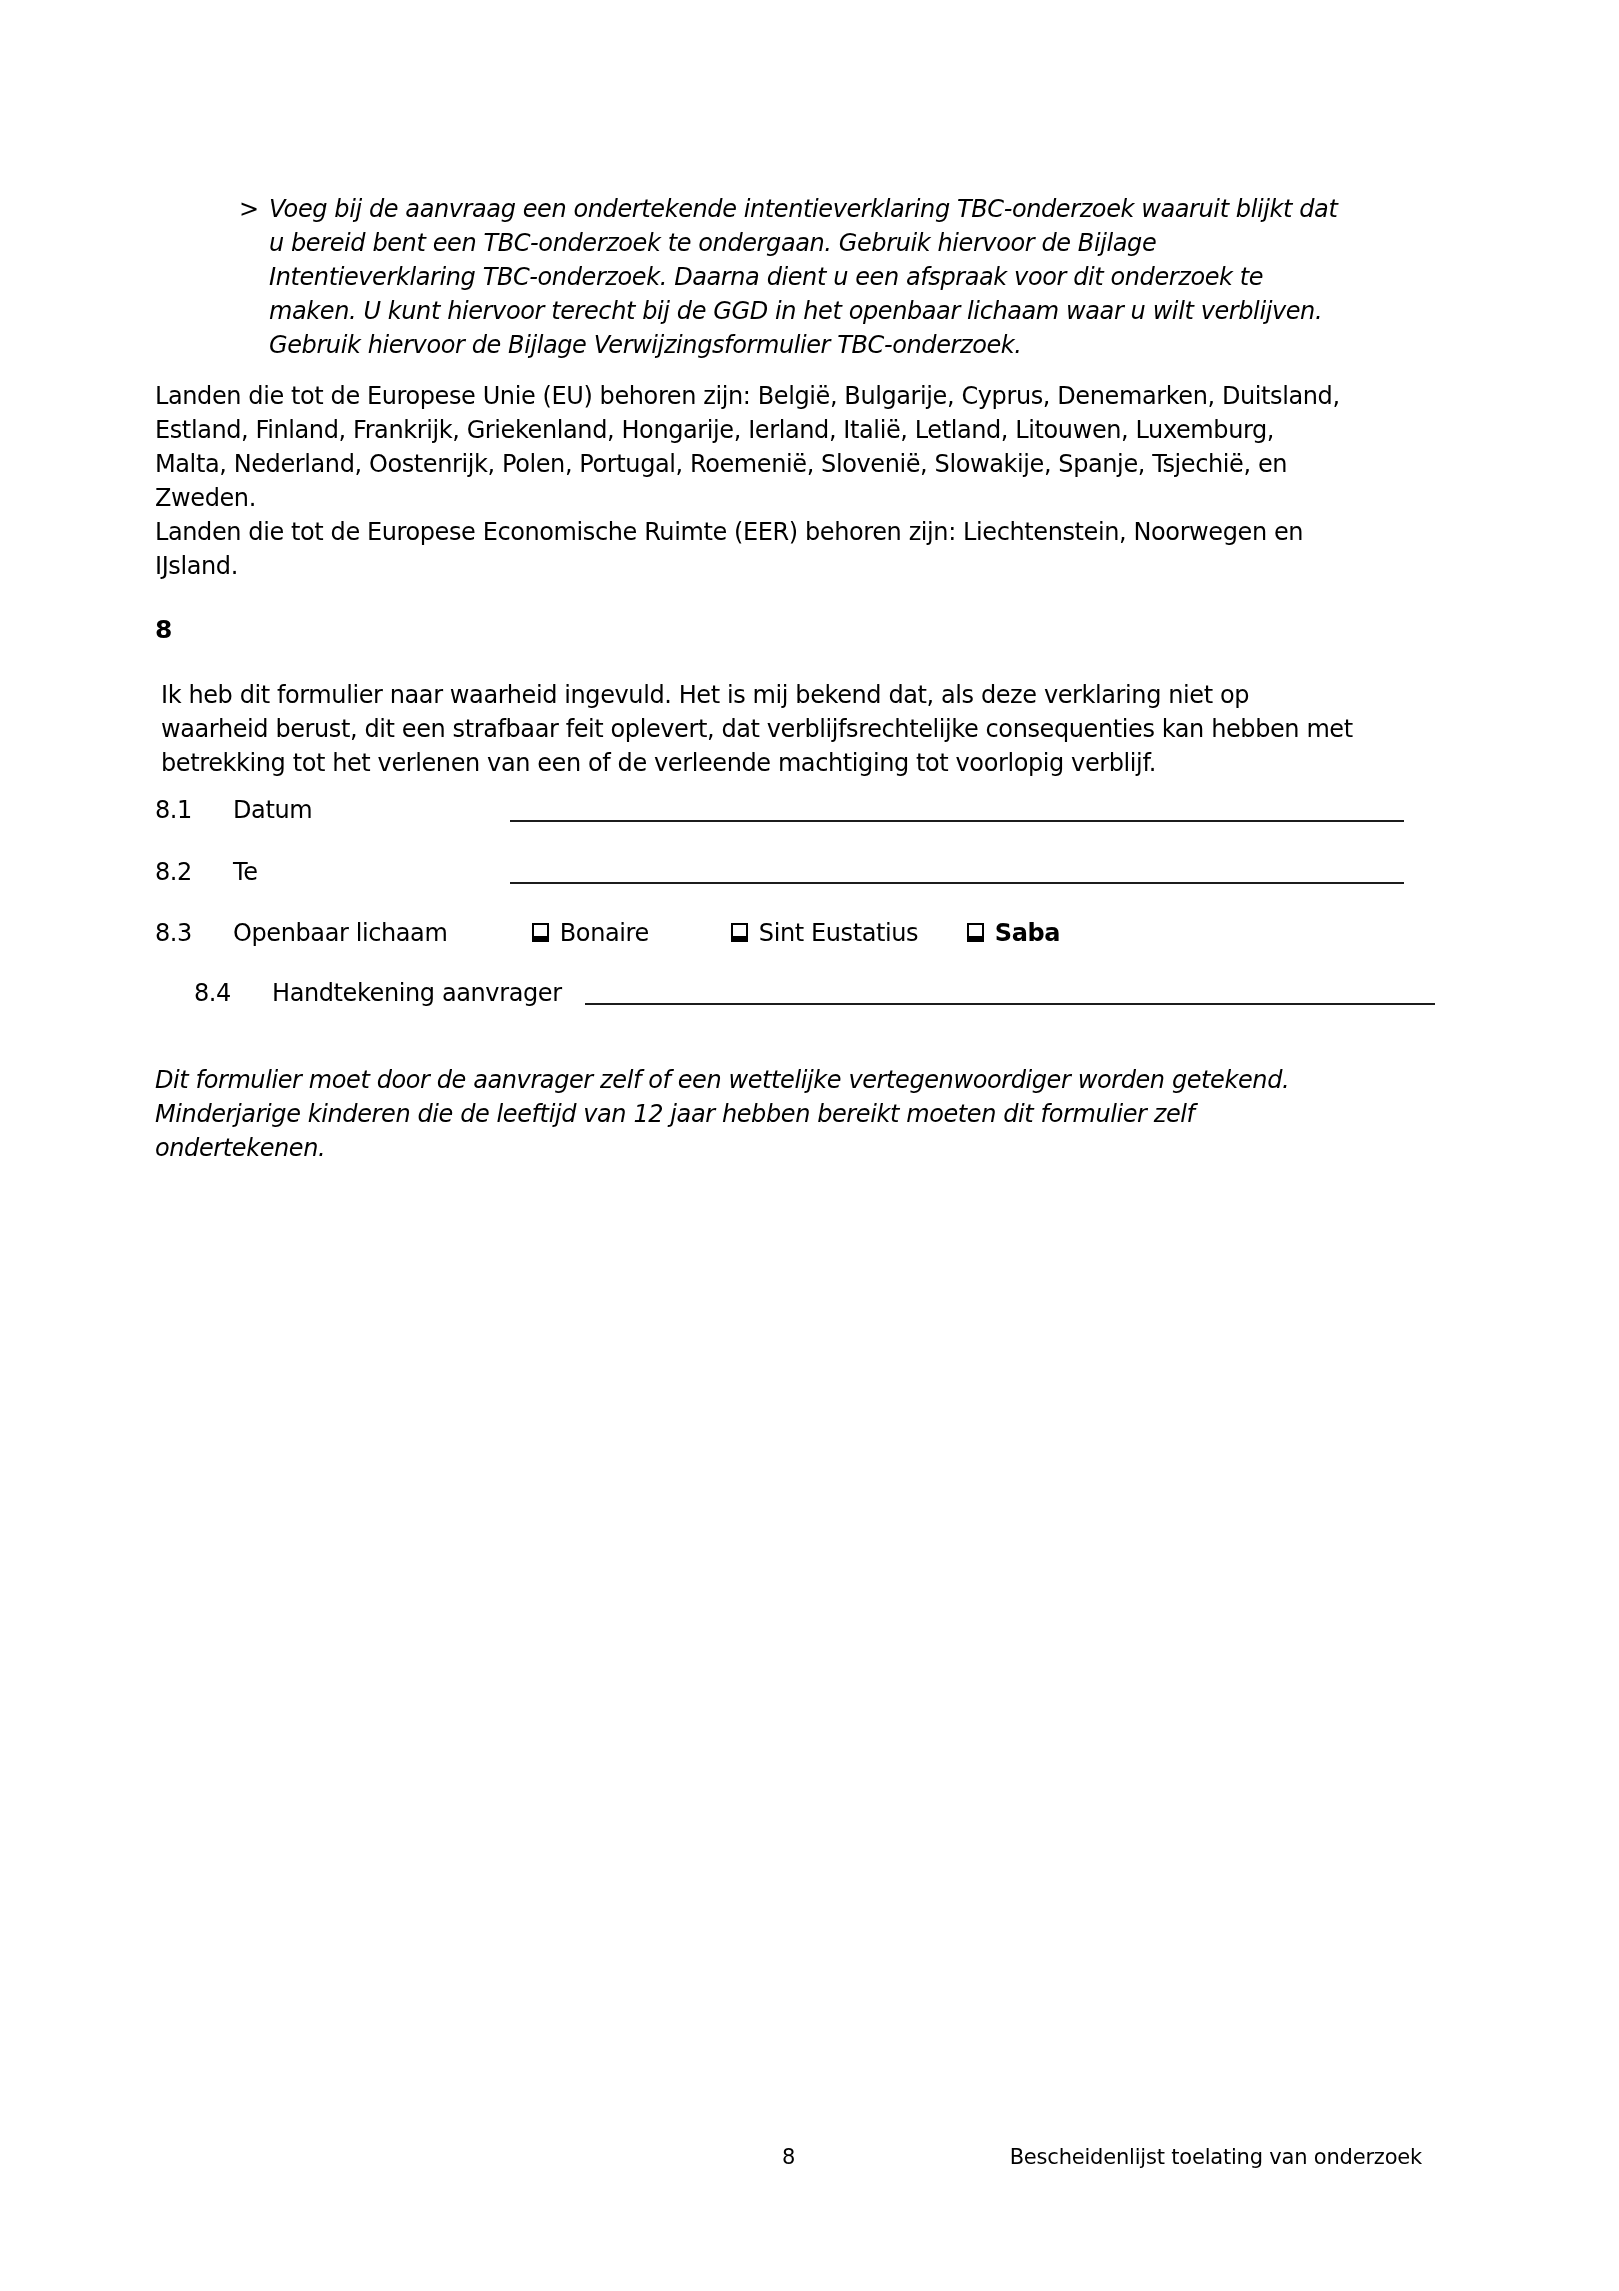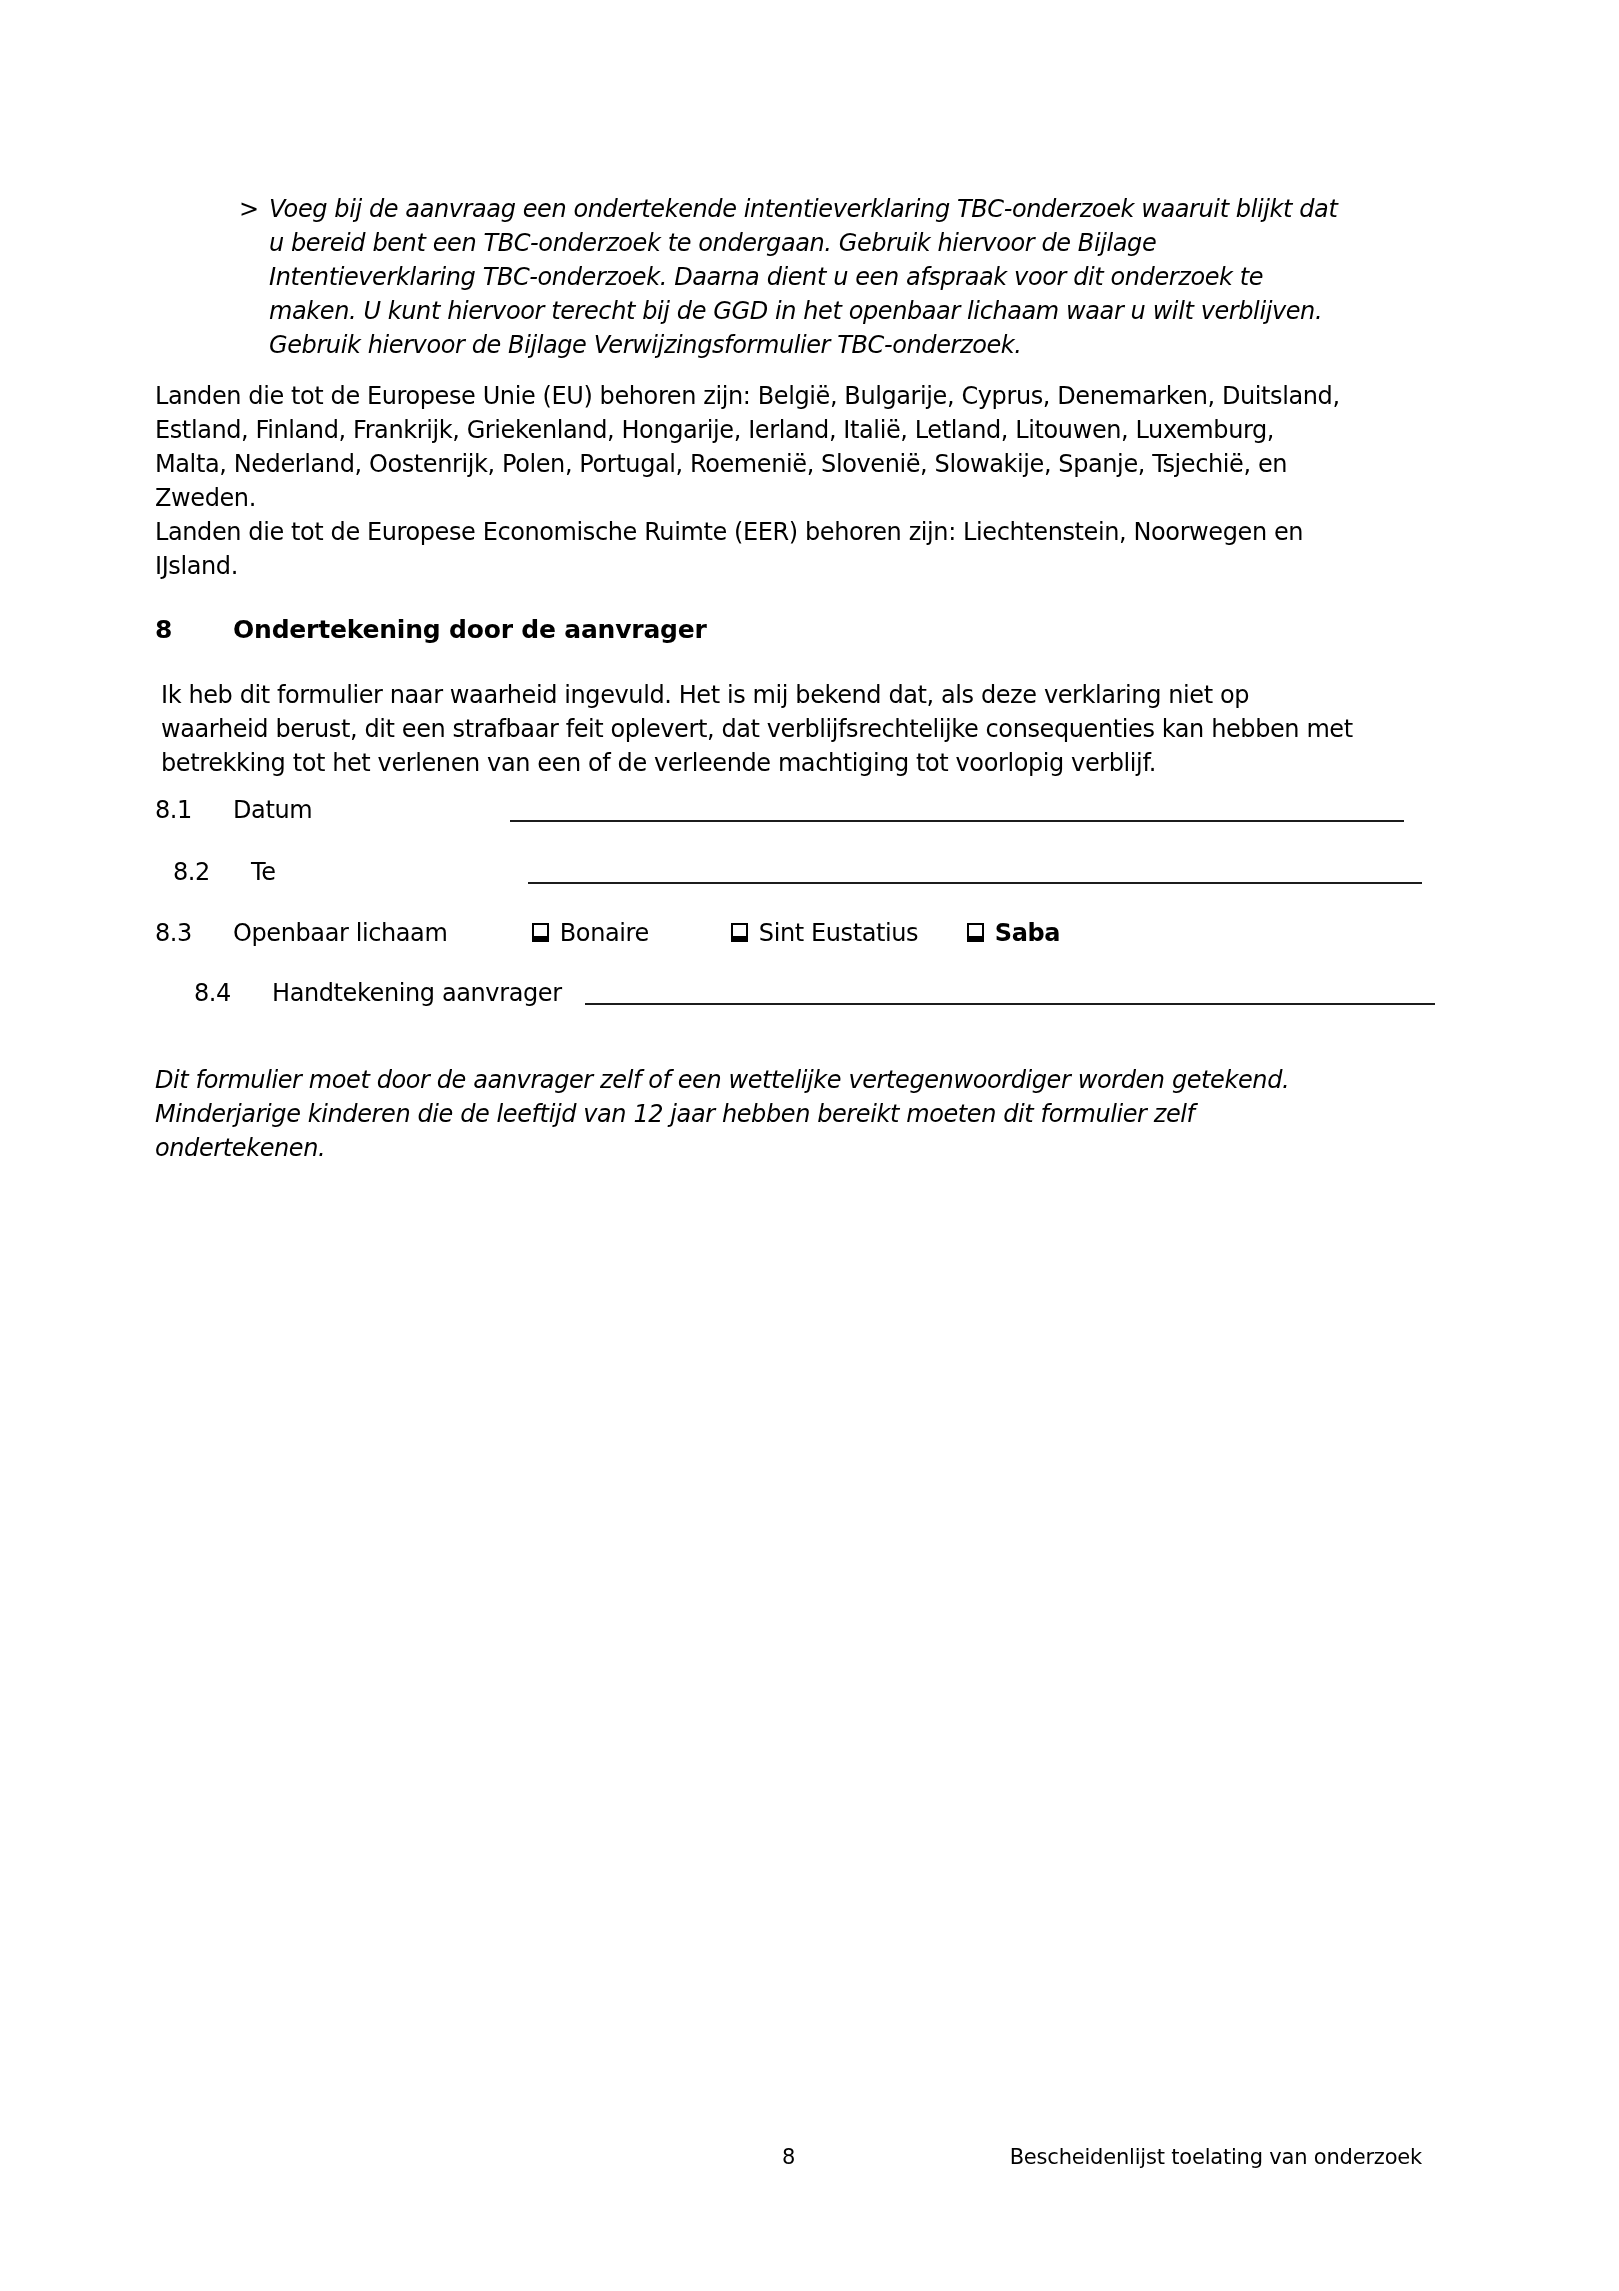--- a/index.html
+++ b/index.html
@@ -51,21 +51,21 @@
   .row-label{ position: absolute; left: 78px; top: 0; }
   .fill-line {
     position: absolute;
     left: 355px; right: 0; top: 0;
     height: 26.5px;
     border-bottom: 2.7px solid #1c1c1c;
   }
   .fill-line.sig { left: 391px; right: 8.2px; }
 
   .row-81 { top: 793px; }
-  .row-82 { top: 855px; margin-left: 18px; }
+  .row-82 { top: 855px; }
   .row-83 { top: 916px; }
   .row-84 { top: 976px; margin-left: 39px; }
 
   
   .cbx-group {
     position: absolute; top: 0; height: 34px;
     display: flex; align-items: center; gap: 11px; padding-left: 32px;
   }
   .cbx-g1 { left: 345px; }
   .cbx-g2 { left: 544px; }
@@ -100,21 +100,20 @@
 
   <div class="abs para-countries pre">Landen die tot de Europese Unie (EU) behoren zijn: België, Bulgarije, Cyprus, Denemarken, Duitsland,
 Estland, Finland, Frankrijk, Griekenland, Hongarije, Ierland, Italië, Letland, Litouwen, Luxemburg,
 Malta, Nederland, Oostenrijk, Polen, Portugal, Roemenië, Slovenië, Slowakije, Spanje, Tsjechië, en
 Zweden.
 Landen die tot de Europese Economische Ruimte (EER) behoren zijn: Liechtenstein, Noorwegen en
 IJsland.</div>
 
   <div class="abs section-heading">
     <span class="num">8</span>
-    <span>Ondertekening door de aanvrager</span>
   </div>
 
   <div class="abs para-declaration pre">Ik heb dit formulier naar waarheid ingevuld. Het is mij bekend dat, als deze verklaring niet op
 waarheid berust, dit een strafbaar feit oplevert, dat verblijfsrechtelijke consequenties kan hebben met
 betrekking tot het verlenen van een of de verleende machtiging tot voorlopig verblijf.</div>
 
   <div class="abs form-row row-81">
     <span class="row-num">8.1</span>
     <span class="row-label">Datum</span>
     <span class="fill-line"></span>

